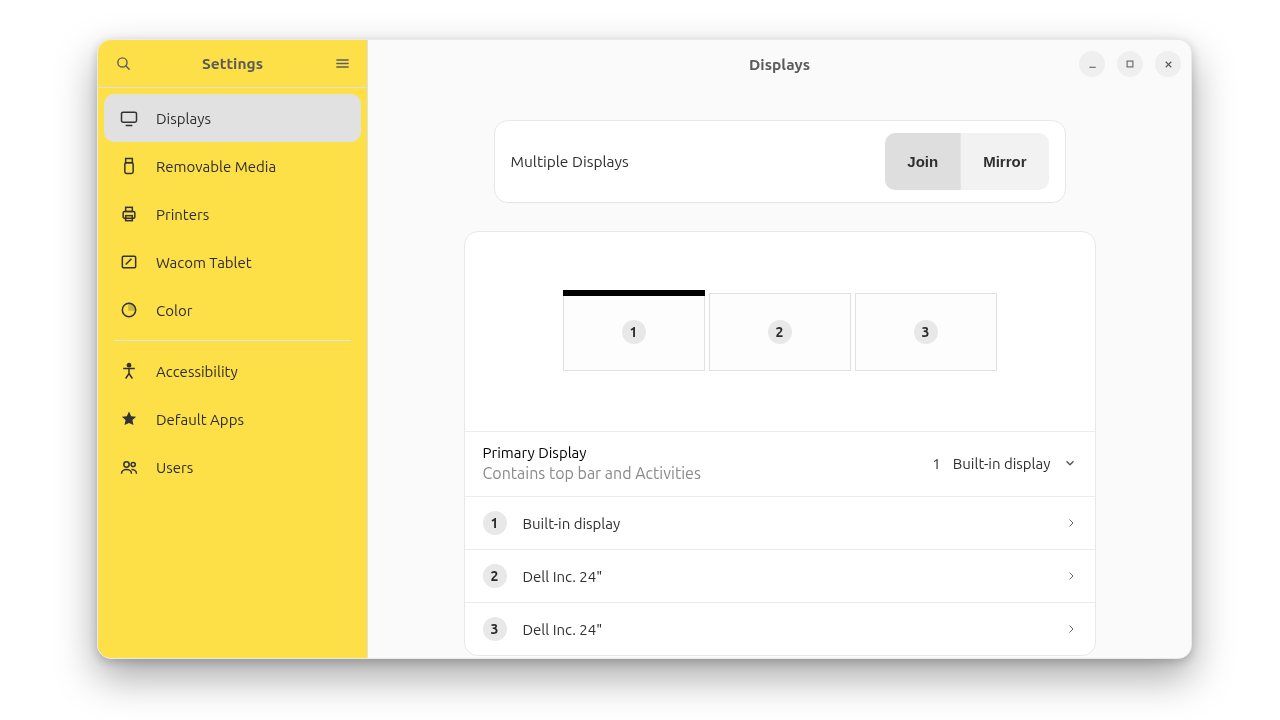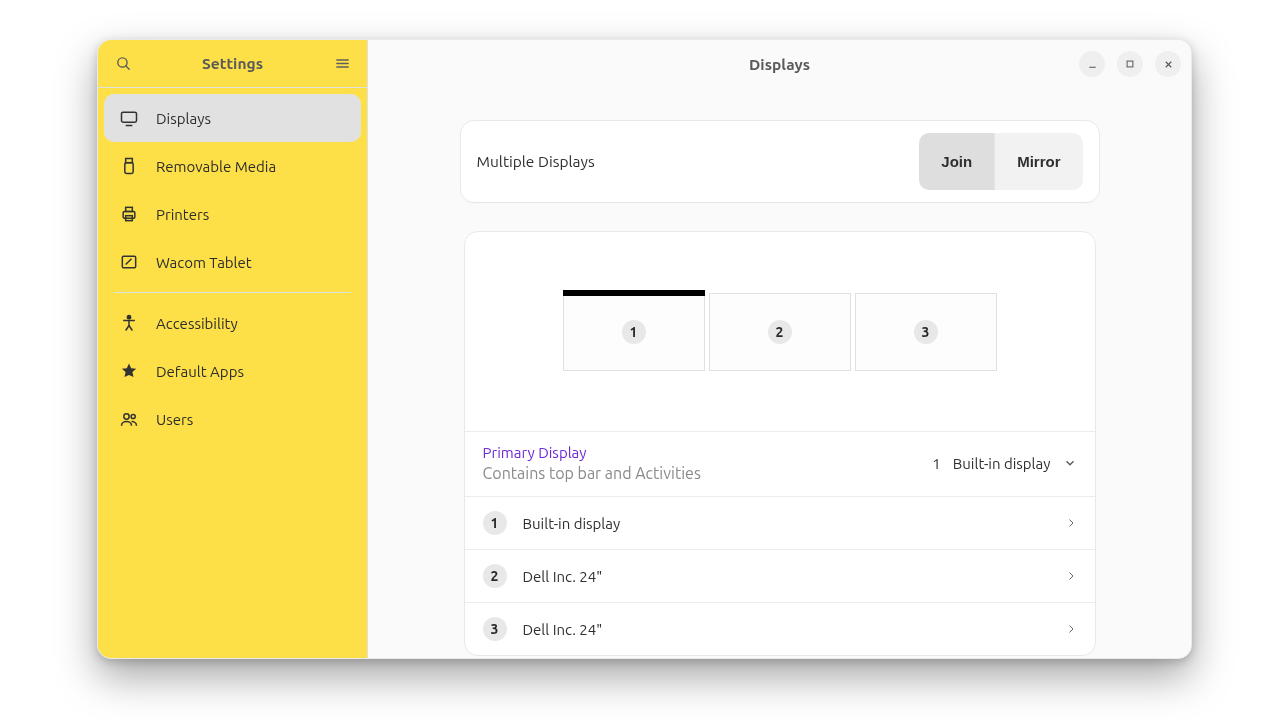--- a/index.html
+++ b/index.html
@@ -119,21 +119,21 @@
     flex: 1;
     overflow: hidden;
     display: flex;
     flex-direction: column;
     align-items: center;
     padding-top: 32px;
   }
 
   
   .card {
-    width: 640px;
+    width: 572px;
     background: #ffffff;
     border: 1px solid #e8e8e8;
     border-radius: 14px;
   }
   .md-card {
     display: flex;
     align-items: center;
     justify-content: space-between;
     padding: 12px 16px;
     box-shadow: 0 1px 1px rgba(0,0,0,0.02);
@@ -224,21 +224,21 @@
 
   .primary-row {
     display: flex;
     align-items: center;
     justify-content: space-between;
     padding: 12px 18px 14px;
   }
   .primary-row .pt {
     display: flex; flex-direction: column; gap: 3px;
   }
-  .primary-row .pt .t { font-size: 15px; color: #6d28d9; }
+  .primary-row .pt .t { font-size: 15px; color: #000000; }
   .primary-row .pt .s { font-size: 16px; color: #8a8a8a; }
   .primary-row .pv {
     display: flex; align-items: center; gap: 12px;
     font-size: 15px; color: #2f2f2f;
   }
 
   svg { display: block; }
 </style>
 </head>
 <body>
@@ -301,20 +301,29 @@
       <div class="nav-item">
         <span class="nicon">
           <svg width="20" height="20" viewBox="0 0 24 24" fill="none" stroke="currentColor" stroke-width="1.8">
               <rect x="4" y="5" width="16" height="14" rx="1.5"></rect>
               <path d="M8 15 L15 8"></path>
             </svg>
         </span>
         <span class="label">Wacom Tablet</span>
       </div>
 
+      <div class="nav-item">
+        <span class="nicon">
+          <svg width="20" height="20" viewBox="0 0 24 24" fill="none" stroke="currentColor" stroke-width="1.8">
+              <circle cx="12" cy="12" r="8"></circle>
+              <path d="M12 4 A8 8 0 0 1 20 12 L12 12 Z" fill="currentColor" opacity="0.25"></path>
+            </svg>
+        </span>
+        <span class="label">Color</span>
+      </div>
 
       <div class="nav-sep"></div>
 
 
       <div class="nav-item">
         <span class="nicon">
           <svg width="20" height="20" viewBox="0 0 24 24" fill="none" stroke="currentColor" stroke-width="1.8">
               <circle cx="12" cy="5" r="2" fill="currentColor"></circle>
               <path d="M5 9 L19 9 M12 9 L12 15 M12 15 L8 21 M12 15 L16 21"></path>
             </svg>

